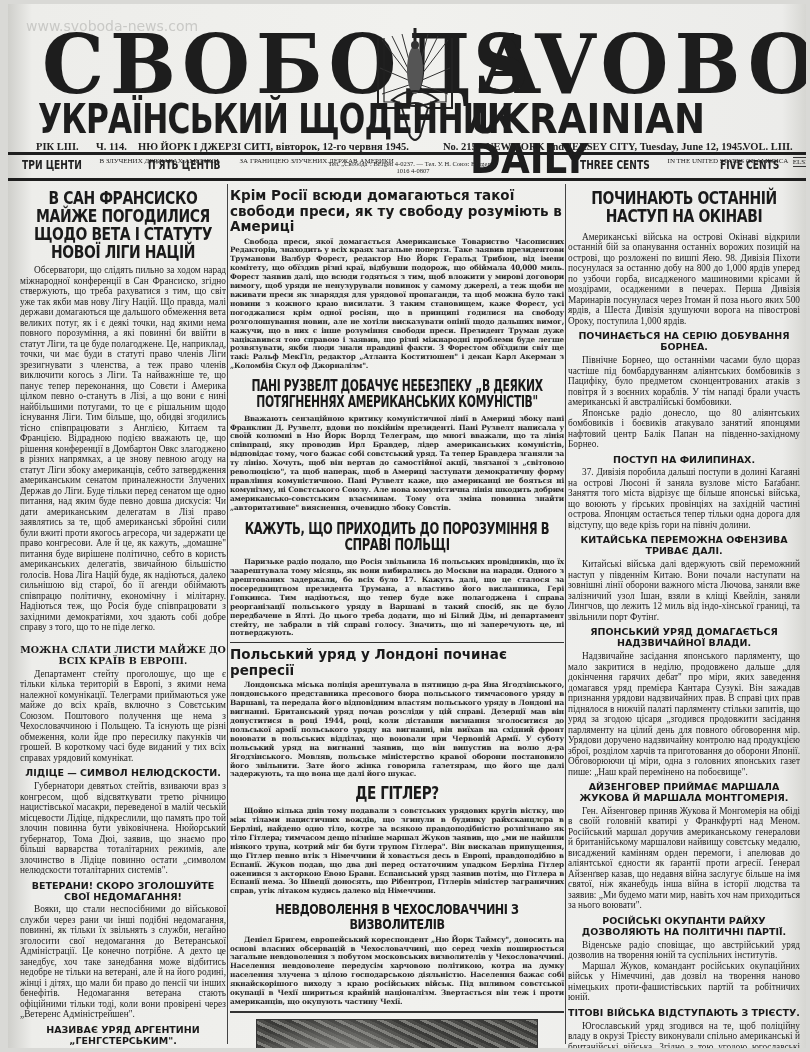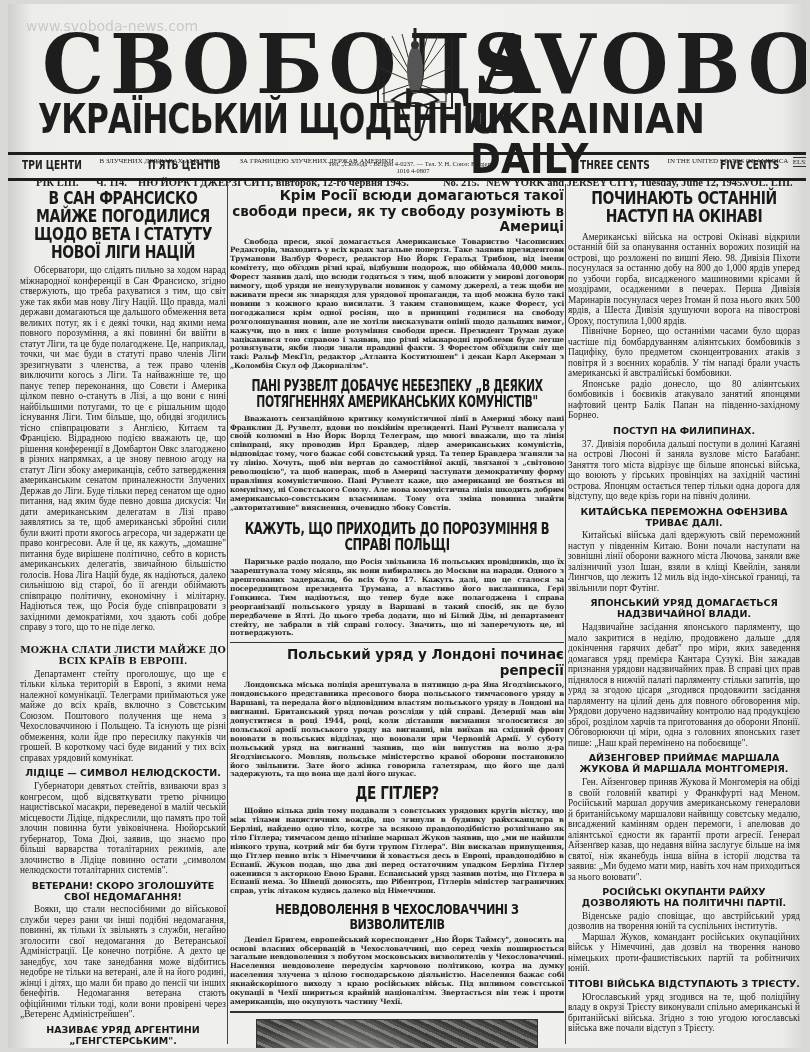--- a/index.html
+++ b/index.html
@@ -20,39 +20,39 @@
   .title-uk { left: 34px; }
   .title-en { left: 465px; }
   .sub-uk, .sub-en {
     position: absolute; top: 95px; font-family: "DejaVu Sans", sans-serif; font-weight: bold;
     font-size: 40px; color: #1d1d1d; line-height: 1; letter-spacing: -1px;
     transform: scaleX(0.78); transform-origin: left center;
   }
   .sub-uk { left: 30px; }
   .sub-en { left: 462px; transform: scaleX(0.93); letter-spacing: 0; }
   .emblem { position: absolute; left: 364px; top: 24px; width: 86px; height: 118px; }
-  .dateline { position: absolute; top: 137px; font-size: 10.5px; font-weight: bold; color: #222; white-space: nowrap; margin-top: 36px; }
+  .dateline { position: absolute; top: 137px; font-size: 10.5px; font-weight: bold; color: #222; white-space: nowrap; }
   .rule-thick { position: absolute; left: 0; width: 798px; height: 3px; background: #1e1e1e; }
   .price-bar { position: absolute; top: 153px; left: 0; width: 798px; height: 20px; font-size: 8px; color: #222; }
   .price-bar .big { font-family: "DejaVu Sans", sans-serif; font-weight: bold; font-size: 13px; transform: scaleX(0.7); display: inline-block; transform-origin: left; }
   .pb { position: absolute; top: 0; white-space: nowrap; }
   .pb small { font-size: 7px; line-height: 8px; display: inline-block; vertical-align: top; }
   
   .col { position: absolute; top: 180px; }
   .col-left { left: 12px; width: 206px; }
   .col-mid { left: 222px; width: 334px; }
   .col-right { left: 560px; width: 232px; }
   .vrule { position: absolute; top: 180px; width: 1px; height: 860px; background: #444; }
   .headline {
     font-family: "DejaVu Sans", sans-serif; font-weight: bold; text-align: center; color: #1a1a1a;
     line-height: 1.05; letter-spacing: -0.5px;
   }
   .hl-left { font-size: 17px; transform: scaleX(0.82); transform-origin: center; margin: 6px -18px 4px; }
   .hl-right { font-size: 17px; transform: scaleX(0.82); margin: 6px -16px 6px; }
-  .hl-mid-round { font-family: "DejaVu Sans", sans-serif; font-size: 13.5px; font-weight: bold; text-align: right; line-height: 1.15; margin: 4px 0 3px; }
+  .hl-mid-round { font-family: "DejaVu Sans", sans-serif; font-size: 13.5px; font-weight: bold; text-align: left; line-height: 1.15; margin: 4px 0 3px; }
   .hl-mid-cond { font-size: 15px; transform: scaleX(0.72); margin: 8px -50px 4px; }
   .hl-mid-small { font-size: 14px; transform: scaleX(0.8); margin: 6px -20px 4px; }
   .subhead { font-family: "DejaVu Sans", sans-serif; font-weight: bold; font-size: 9.5px; text-align: center; line-height: 1.15; margin: 5px 0 2px; }
   .subhead-serif { font-family: "DejaVu Serif", serif; font-weight: bold; font-size: 9.5px; text-align: center; line-height: 1.15; margin: 12px 0 2px; }
   p.body { font-size: 9.3px; line-height: 10.5px; text-align: justify; text-indent: 14px; color: #222; }
   p.body-sm { font-size: 7.3px; line-height: 8.9px; text-align: justify; text-indent: 14px; color: #2a2a2a; font-family: "DejaVu Serif", serif; font-weight: bold; letter-spacing: -0.2px; }
   .midrule { height: 1px; background: #333; margin: 4px 0; }
   .photo {
     margin: 6px auto 3px; width: 282px; height: 188px;
     background:
@@ -163,20 +163,21 @@
     <p class="body-sm">Деніел Бригем, европейський кореспондент „Ню Йорк Таймсу", доносить на основі власних обсервацій в Чехословаччині, що серед чехів поширюється загальне невдоволення з побутом московських визволителів у Чехословаччині. Населення невдоволене передусім харчовою політикою, котра на думку населення злучена з цілою господарською діяльністю. Населення бажає собі якнайскорішого виходу з краю російських військ. Під впливом совєтської окупації в Чехії шириться крайній націоналізм. Звертається він теж і проти американців, що окупують частину Чехії.</p>
     <div class="midrule" style="height:2px"></div>
     <div class="photo"></div>
 
   </div>
 
   <div class="col col-right">
     <div class="headline hl-right">ПОЧИНАЮТЬ ОСТАННІЙ НАСТУП НА ОКІНАВІ</div>
     <p class="body">Американські війська на острові Окінаві відкрили останній бій за опанування останніх ворожих позицій на острові, що розложені по вишпі Яею. 98. Дивізія Піхоти посунулася за останню добу на 800 до 1,000 ярдів уперед по узбочи горба, висадженого машиновими крісами й моздірами, осадженими в печерах. Перша Дивізія Маринарів посунулася через Ітоман й поза нього яких 500 ярдів, а Шеста Дивізія здушуючи ворога на півострові Ороку, поступила 1,000 ярдів.</p>
 
+    <div class="subhead">ПОЧИНАЄТЬСЯ НА СЕРІЮ ДОБУВАННЯ БОРНЕА.</div>
     <p class="body">Північне Борнео, що останніми часами було щораз частіше під бомбардуванням аліянтських бомбовиків з Пацифіку, було предметом сконцентрованих атаків з повітря й з воєнних кораблів. У тім нападі брали участь американські й австралійські бомбовики.</p>
     <p class="body">Японське радіо донесло, що 80 аліянтських бомбовиків і боєвиків атакувало занятий японцями нафтовий центр Балік Папан на південно-західному Борнео.</p>
 
     <div class="subhead">ПОСТУП НА ФИЛИПИНАХ.</div>
     <p class="body">37. Дивізія поробила дальші поступи в долині Кагаяні на острові Люсоні й заняла вузлове місто Баґабанг. Заняття того міста відрізує ще більше японські війська, що воюють у ґірських провінціях на західній частині острова. Японцям остається тепер тільки одна дорога для відступу, що веде крізь гори на північ долини.</p>
 
     <div class="subhead">КИТАЙСЬКА ПЕРЕМОЖНА ОФЕНЗИВА ТРИВАЄ ДАЛІ.</div>
     <p class="body">Китайські війська далі вдержують свій переможний наступ у південнім Китаю. Вони почали наступати на зовнішні лінії оборони важного міста Лючова, заняли вже залізничий узол Ішан, взяли в кліщі Квейлін, заняли Лингчов, що лежить 12 миль від індо-хінської границі, та звільнили порт Футінґ.</p>
 
     <div class="subhead">ЯПОНСЬКИЙ УРЯД ДОМАГАЄТЬСЯ НАДЗВИЧАЙНОЇ ВЛАДИ.</div>

